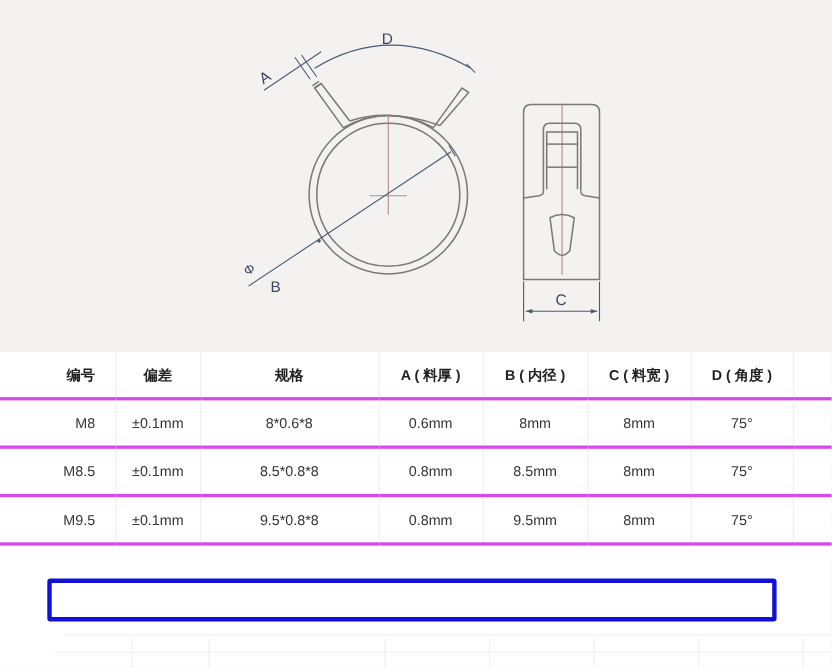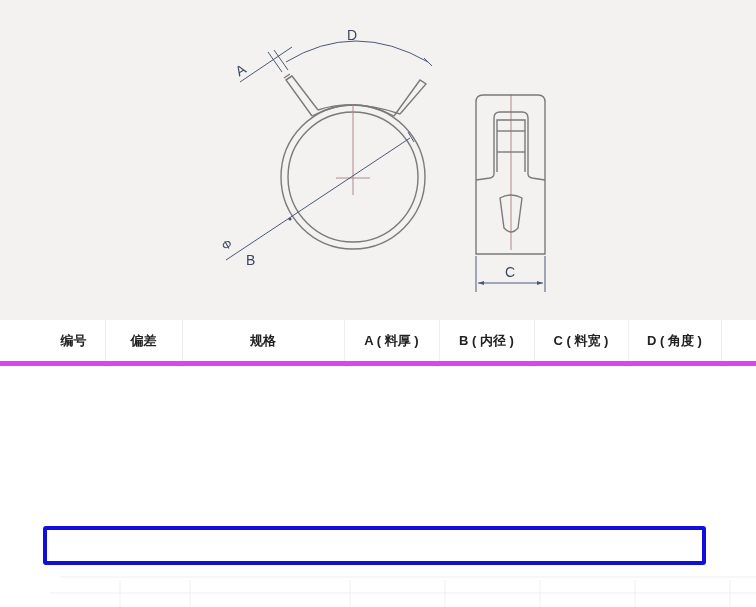--- a/index.html
+++ b/index.html
@@ -23,21 +23,21 @@
     background: #ffffff;
   }
   table.spec {
     position: absolute; left: 0; top: 0;
     border-collapse: collapse; table-layout: fixed;
     font-family: "Liberation Sans", sans-serif;
     font-size: 13px; color: #333;
   }
   table.spec td, table.spec th {
     height: 41px; padding: 0; text-align: center;
-    border-left: 1px solid #eeeeee; border-bottom: 5px solid #d946ef;
+    border-left: 1px solid #eeeeee; border-bottom: 3px solid #d946ef;
     font-weight: normal;
     margin-left: 44px;
   }
   table.spec th { font-weight: bold; color: #222; font-size: 13px; }
   table.spec td.first, table.spec th.first { text-align: right; padding-right: 18px; border-left: none; }
   .highlight {
     position: absolute; left: 43px; top: 206px; width: 663px; height: 39px;
     border: 4px solid #1010d8; border-radius: 3px; box-sizing: border-box;
     pointer-events: none;
   }
@@ -128,20 +128,50 @@
         <th>偏差</th>
         <th>规格</th>
         <th>A ( 料厚 )</th>
         <th>B ( 内径 )</th>
         <th>C ( 料宽 )</th>
         <th>D ( 角度 )</th>
         <th></th>
       </tr>
     </thead>
     <tbody>
+      <tr>
+        <td class="first">M8</td>
+        <td>±0.1mm</td>
+        <td>8*0.6*8</td>
+        <td>0.6mm</td>
+        <td>8mm</td>
+        <td>8mm</td>
+        <td>75°</td>
+        <td></td>
+      </tr>
+      <tr>
+        <td class="first">M8.5</td>
+        <td>±0.1mm</td>
+        <td>8.5*0.8*8</td>
+        <td>0.8mm</td>
+        <td>8.5mm</td>
+        <td>8mm</td>
+        <td>75°</td>
+        <td></td>
+      </tr>
+      <tr>
+        <td class="first">M9.5</td>
+        <td>±0.1mm</td>
+        <td>9.5*0.8*8</td>
+        <td>0.8mm</td>
+        <td>9.5mm</td>
+        <td>8mm</td>
+        <td>75°</td>
+        <td></td>
+      </tr>
     </tbody>
   </table>
   <div class="highlight"></div>
   <svg class="faint-grid" width="716" height="32">
     <g stroke="#efefef" stroke-width="1">
       <line x1="20" y1="2" x2="716" y2="2"></line>
       <line x1="10" y1="18" x2="716" y2="18"></line>
       <line x1="80" y1="5" x2="80" y2="32"></line>
       <line x1="150" y1="5" x2="150" y2="32"></line>
       <line x1="310" y1="5" x2="310" y2="32"></line>

